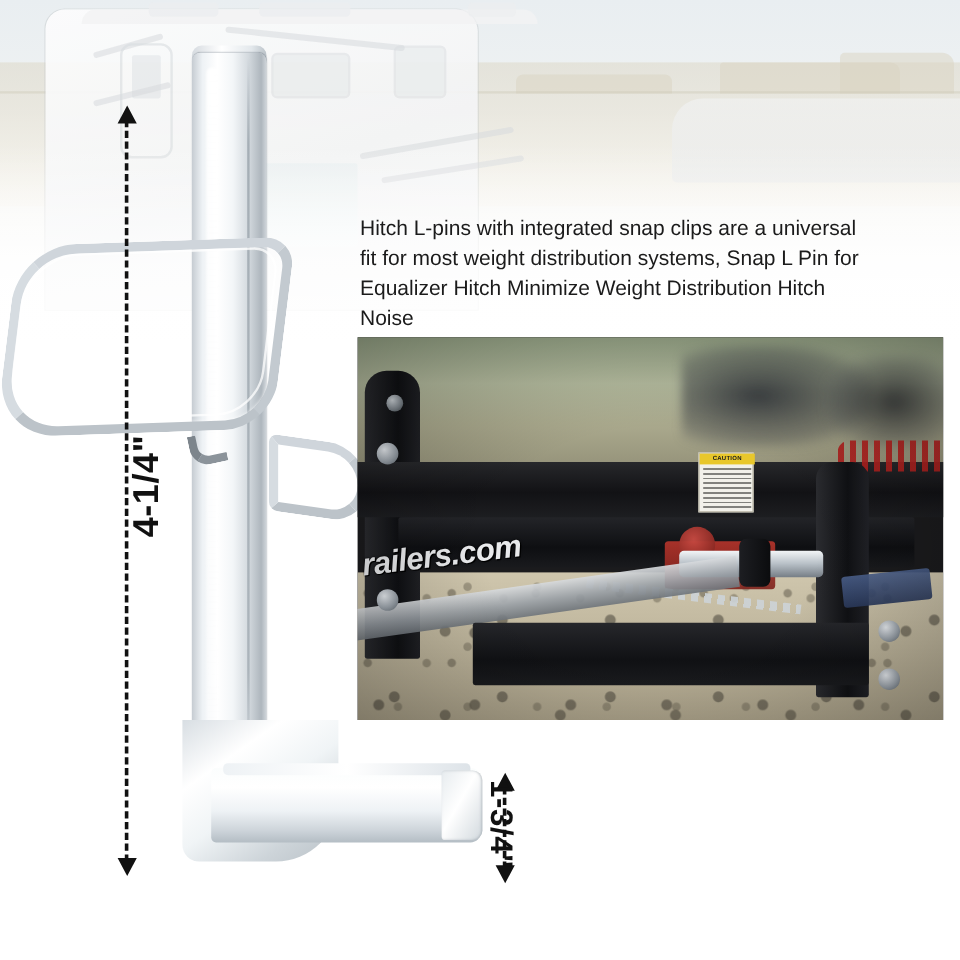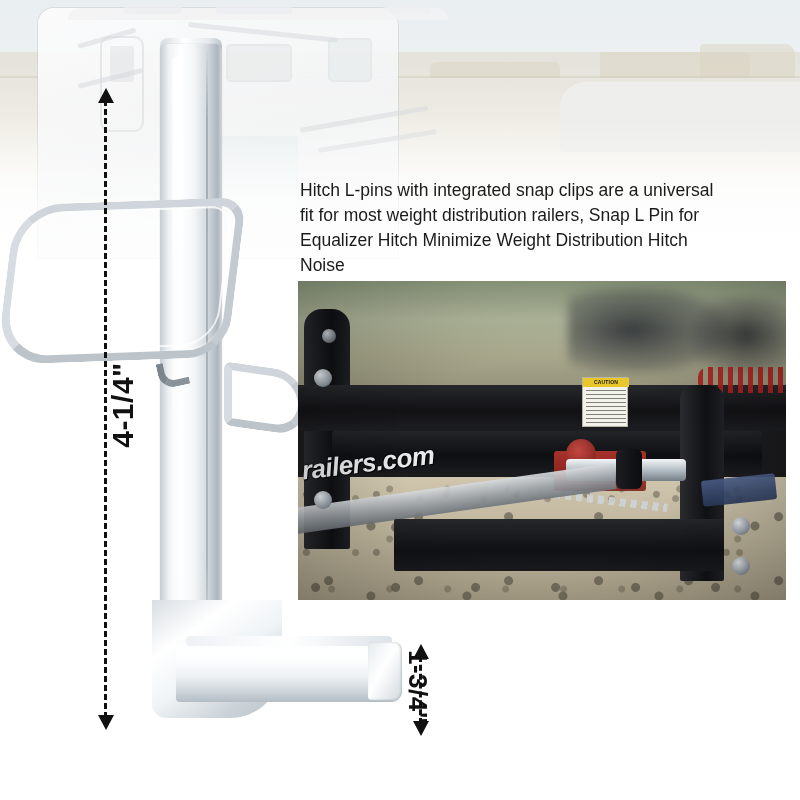--- a/index.html
+++ b/index.html
@@ -386,21 +386,21 @@
     <div class="dim-label left">4-1/4"</div>
   </div>
 
   <div class="dim-right">
     <div class="arrow-up"></div>
     <div class="shaft"></div>
     <div class="arrow-dn"></div>
     <div class="dim-label right">1-3/4"</div>
   </div>
 
-  <div class="body-copy">Hitch L-pins with integrated snap clips are a universal fit for most weight distribution railers, Snap L Pin for Equalizer Hitch Minimize Weight Distribution Hitch Noise</div>
+  <div class="body-copy">Hitch L-pins with integrated snap clips are a universal fit for most weight distribution systems, Snap L Pin for Equalizer Hitch Minimize Weight Distribution Hitch Noise</div>
 
   <div class="photo">
     <div class="ph-sky"></div>
     <div class="ph-blur-person"></div>
     <div class="ph-blur-person2"></div>
     <div class="ph-gravel"></div>
 
     <div class="ph-bar ph-post-l"></div>
     <div class="ph-bar ph-top-rail"></div>
     <div class="ph-bar ph-mid-rail"></div>

